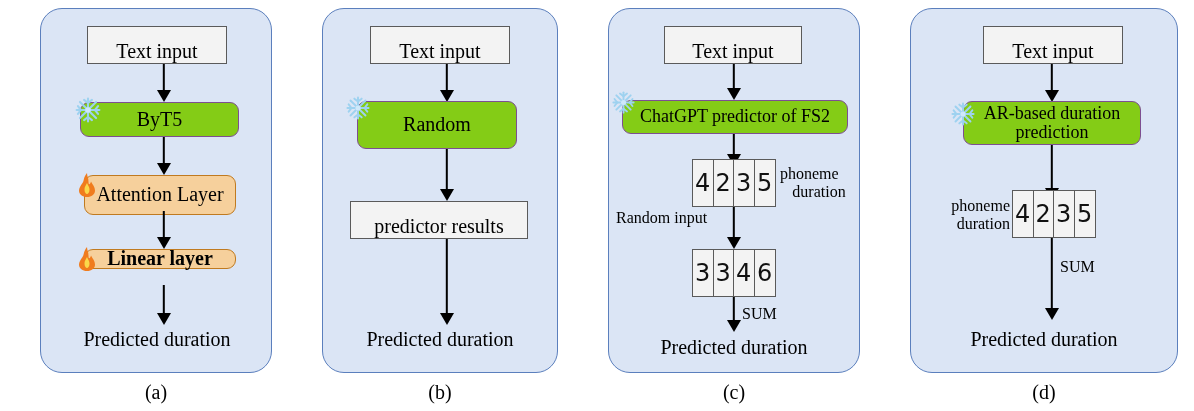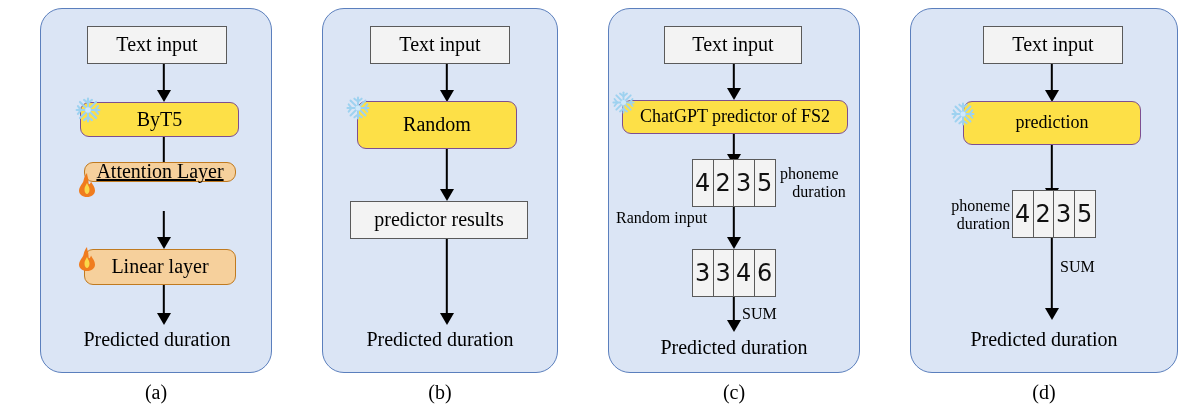--- a/index.html
+++ b/index.html
@@ -11,22 +11,22 @@
 
   .caption{position:absolute;text-align:center;font-size:20px;
            font-family:"Liberation Serif",serif;color:#000;}
 
   
   .node{position:absolute;box-sizing:border-box;display:flex;
         align-items:center;justify-content:center;text-align:center;
         line-height:1.08;}
 
   .node-plain{background:#f3f3f3;border:1.7px solid #5a5a5a;border-radius:0;
-              font-size:20px;}
-  .node-purple{background:#fde047;border:1.7px solid #7d4f91;border-radius:9px;
+              font-size:20px;align-items:flex-end;}
+  .node-purple{background:#84cc16;border:1.7px solid #7d4f91;border-radius:9px;
                font-size:20px;}
   .node-orange{background:#f6d09c;border:1.7px solid #c07a20;border-radius:9px;
                font-size:20px;}
 
   .freetext{position:absolute;font-size:20px;white-space:nowrap;}
   .smalltext{position:absolute;font-size:16px;line-height:1.12;text-align:center;}
 
   
   .arrow{position:absolute;}
   .arrow .shaft{position:absolute;left:50%;top:0;width:2.4px;
@@ -83,36 +83,36 @@
     </g>
     <circle cx="16" cy="16" r="3.2" fill="#cfe8fa"></circle>
   </svg>
 </span>
 
 <div class="arrow" style="left:156px;top:137px;width:16px;height:38px;">
   <div class="shaft" style="height:27px;"></div>
     <div class="head"></div>
 </div>
 
-<div class="node node-orange" style="left:84px;top:162px;width:152px;height:20px;text-decoration:underline;">
+<div class="node node-orange" style="left:84px;top:175px;width:152px;height:40px;">
   <span>Attention Layer</span>
 </div>
 <span class="icon fire-icon" style="left:76px;top:172px;">
   <svg width="22" height="26" viewBox="0 0 22 26">
     <path d="M11 1 C7 6 8.5 8 6.5 11 C4.5 14 3 16 3 18.5 C3 22.6 6.6 25 11 25 C15.4 25 19 22.6 19 18.5 C19 15 16.5 12.5 15 9.5 C14 13 12.5 13 12.5 10 C12.5 6 11 3.5 11 1 Z" fill="#f07c1e"></path>
     <path d="M11 11 C9.5 14 8.5 15 8.5 17.5 C8.5 20.3 9.8 22 11 22 C12.2 22 13.5 20.3 13.5 17.5 C13.5 15.3 12.3 14 11 11 Z" fill="#fbd84a"></path>
   </svg>
 </span>
 
 <div class="arrow" style="left:156px;top:211px;width:16px;height:38px;">
   <div class="shaft" style="height:27px;"></div>
     <div class="head"></div>
 </div>
 
-<div class="node node-orange" style="left:84px;top:249px;width:152px;height:36px;">
+<div class="node node-orange" style="left:84px;top:249px;width:152px;height:20px;font-weight:bold;">
   <span>Linear layer</span>
 </div>
 <span class="icon fire-icon" style="left:76px;top:246px;">
   <svg width="22" height="26" viewBox="0 0 22 26">
     <path d="M11 1 C7 6 8.5 8 6.5 11 C4.5 14 3 16 3 18.5 C3 22.6 6.6 25 11 25 C15.4 25 19 22.6 19 18.5 C19 15 16.5 12.5 15 9.5 C14 13 12.5 13 12.5 10 C12.5 6 11 3.5 11 1 Z" fill="#f07c1e"></path>
     <path d="M11 11 C9.5 14 8.5 15 8.5 17.5 C8.5 20.3 9.8 22 11 22 C12.2 22 13.5 20.3 13.5 17.5 C13.5 15.3 12.3 14 11 11 Z" fill="#fbd84a"></path>
   </svg>
 </span>
 
 <div class="arrow" style="left:156px;top:285px;width:16px;height:40px;">
@@ -254,20 +254,21 @@
 <div class="node node-plain" style="left:983px;top:26px;width:140px;height:38px;">
   <span>Text input</span>
 </div>
 
 <div class="arrow" style="left:1044px;top:64px;width:16px;height:38px;">
   <div class="shaft" style="height:27px;"></div>
     <div class="head"></div>
 </div>
 
 <div class="node node-purple" style="left:963px;top:101px;width:178px;height:44px;font-size:18px;flex-direction:column;">
+  <span>AR-based duration</span>
   <span>prediction</span>
 </div>
 <span class="icon snow-icon" style="left:950px;top:101px;">
   <svg width="26" height="26" viewBox="0 0 32 32">
     <g stroke="#9ed2f0" stroke-width="2.4" stroke-linecap="round" fill="none">
       <line x1="16" y1="3" x2="16" y2="29"></line>
         <line x1="3" y1="16" x2="29" y2="16"></line>
       <line x1="6.8" y1="6.8" x2="25.2" y2="25.2"></line>
         <line x1="25.2" y1="6.8" x2="6.8" y2="25.2"></line>
       <line x1="16" y1="8" x2="11.5" y2="4.5"></line>

